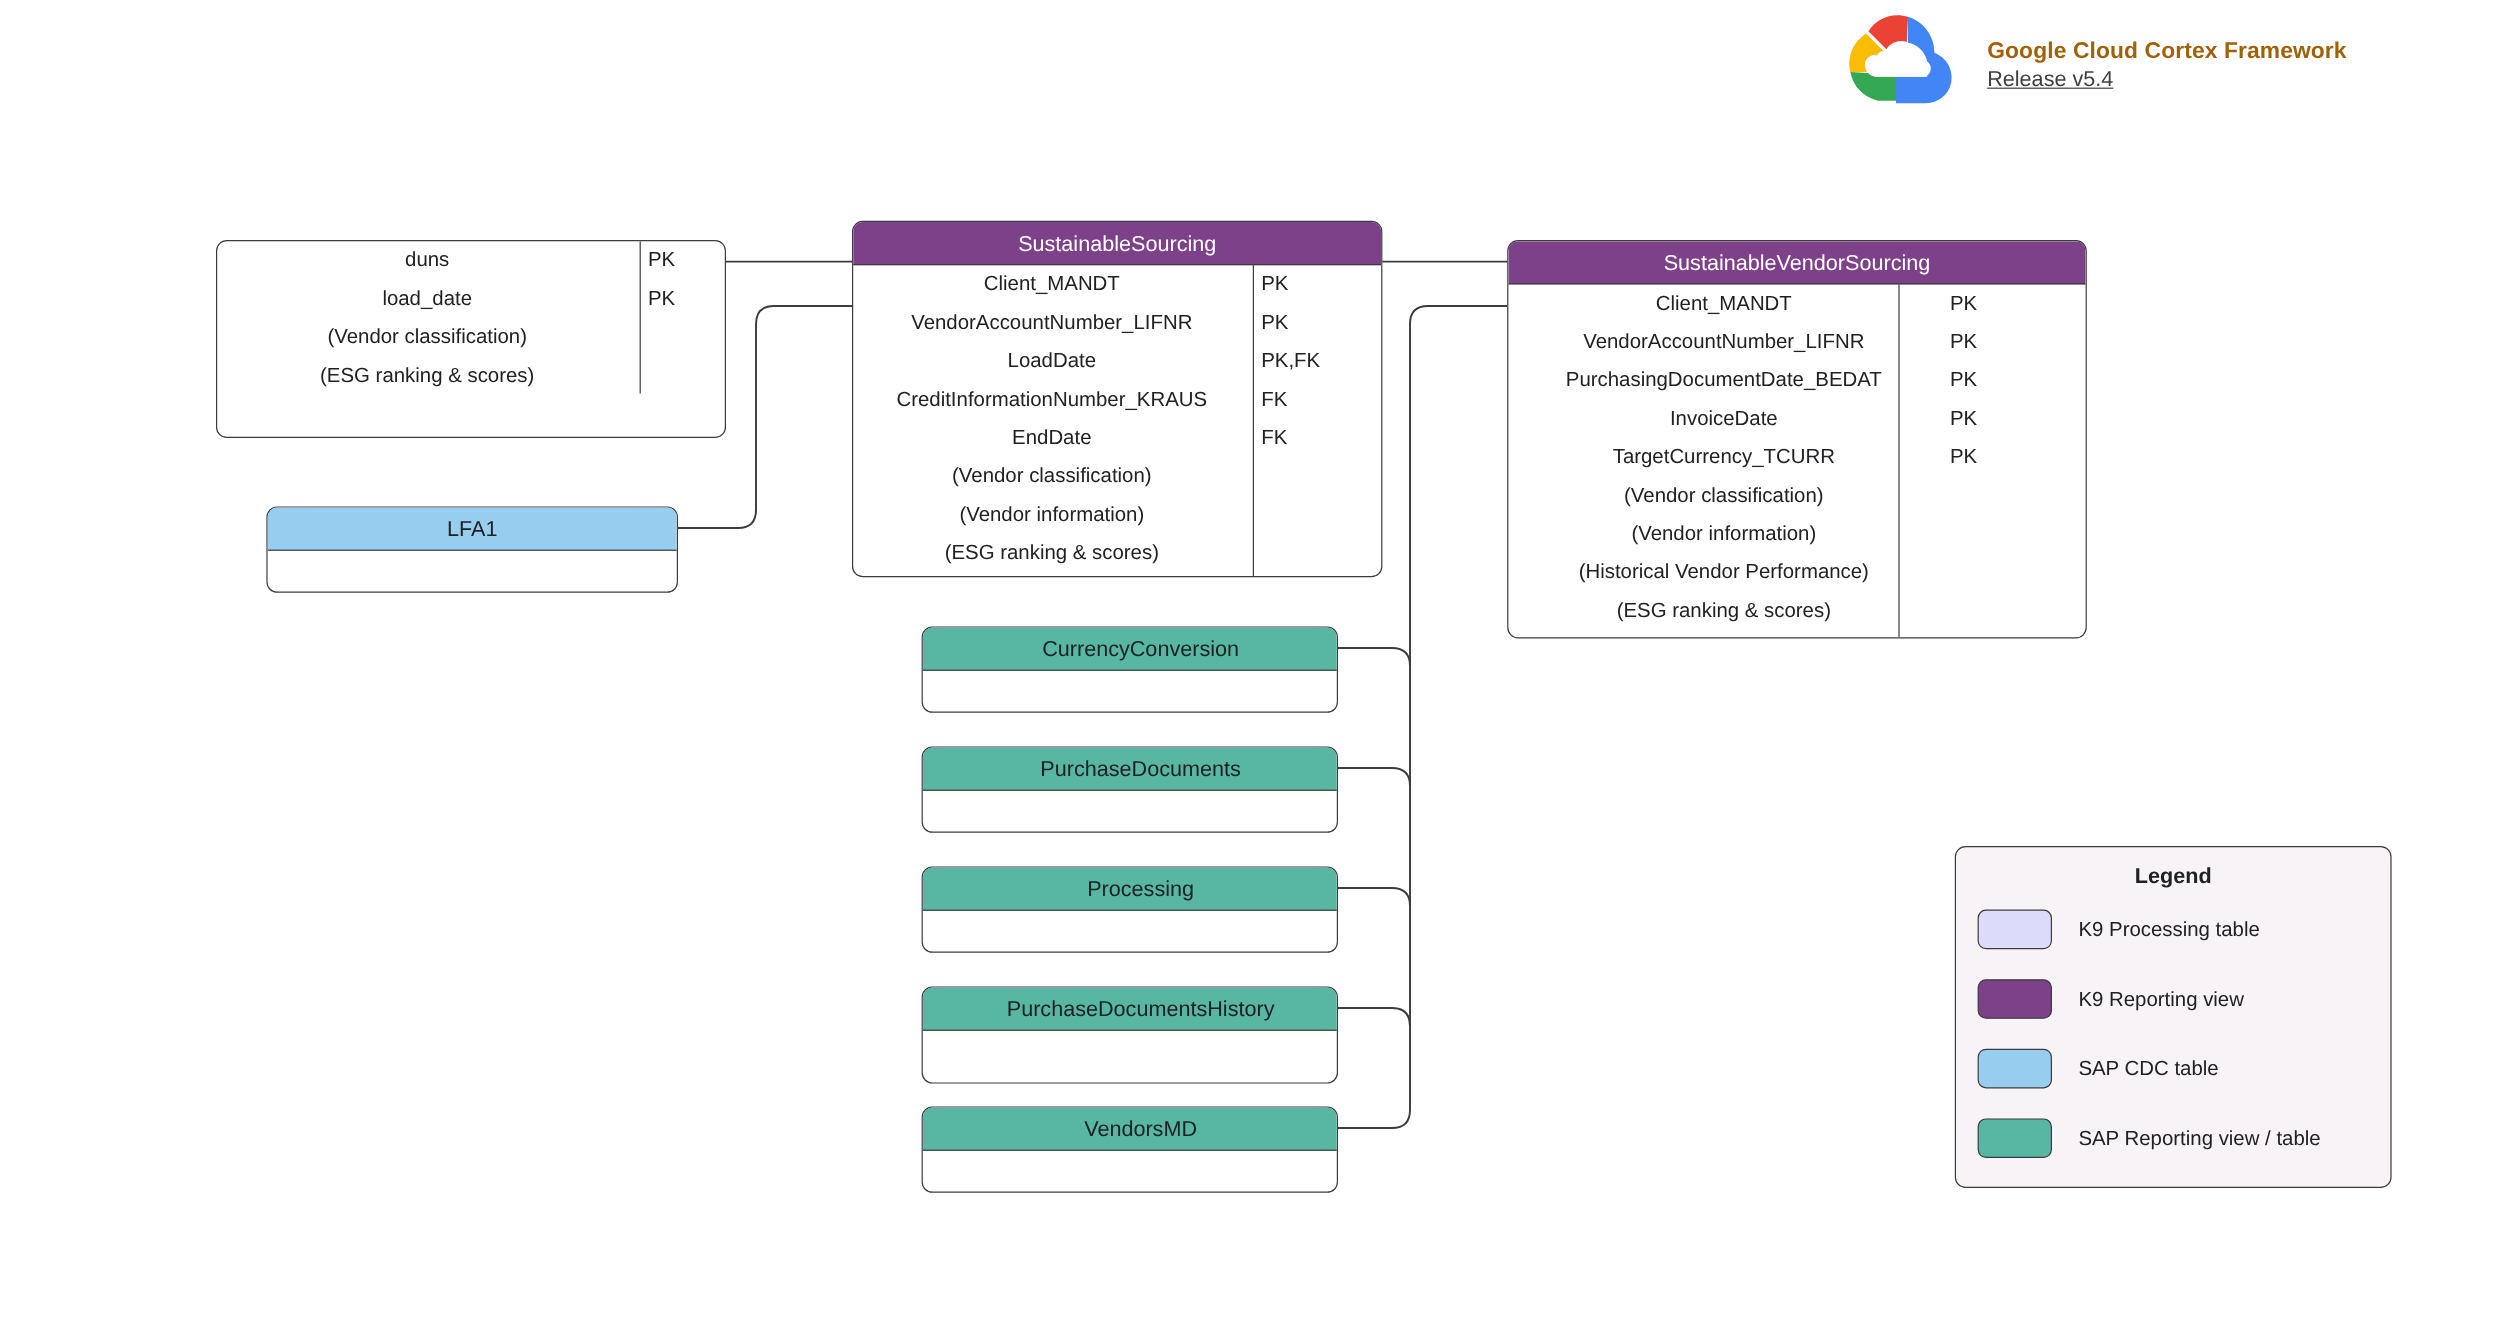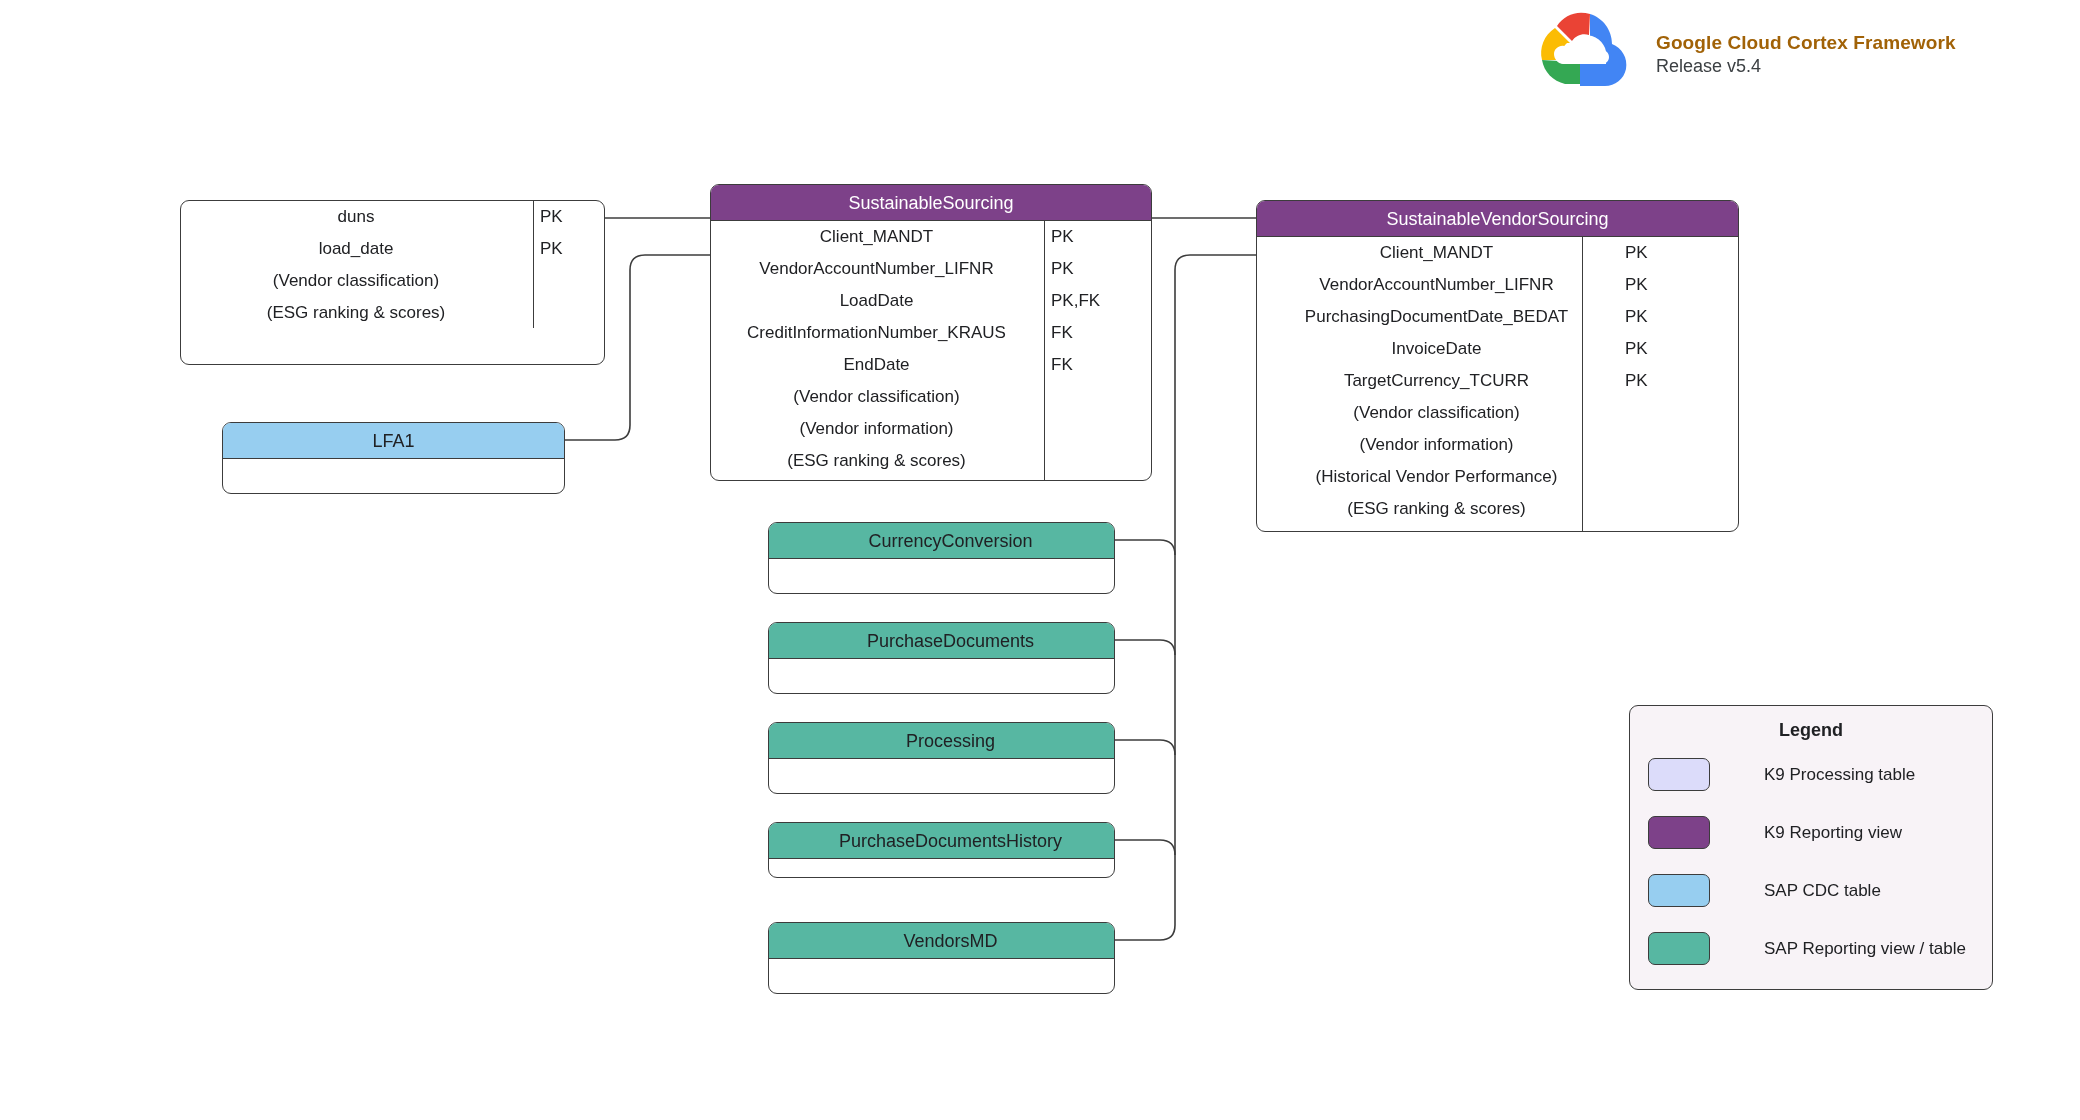--- a/index.html
+++ b/index.html
@@ -30,20 +30,21 @@
   #brand-title {
     font-size: 19px;
     font-weight: bold;
     color: #a16207;
     letter-spacing: 0.1px;
   }
   #brand-release {
     font-size: 18px;
     font-weight: normal;
     color: #3c4043;
+    text-decoration: underline;
   }
 
   
   #canvas {
     position: absolute;
     left: 0; top: 0;
     width: 2080px;
     height: 1120px;
   }
   #wires {
@@ -134,21 +135,20 @@
     font-size: 18px;
     font-weight: bold;
     color: #202124;
     margin-top: 14px;
   }
   .legend-item {
     display: flex;
     align-items: center;
     height: 49px;
     margin-top: 9px;
-    gap: 32px;
   }
   .legend-swatch {
     flex: 0 0 auto;
     width: 62px;
     height: 33px;
     margin-left: 18px;
     margin-right: 22px;
     border: 1.3px solid #3c3c3c;
     border-radius: 7px;
     box-sizing: border-box;
@@ -319,21 +319,21 @@
   <div class="entity" style="left:768px; top:622px; width:347px; height:72px;">
     <div class="entity-header hdr-sapview">PurchaseDocuments</div>
     <div class="entity-body empty-body"></div>
   </div>
 
   <div class="entity" style="left:768px; top:722px; width:347px; height:72px;">
     <div class="entity-header hdr-sapview">Processing</div>
     <div class="entity-body empty-body"></div>
   </div>
 
-  <div class="entity" style="left:768px; top:822px; width:347px; height:56px;">
+  <div class="entity" style="left:768px; top:822px; width:347px; height:81px;">
     <div class="entity-header hdr-sapview">PurchaseDocumentsHistory</div>
     <div class="entity-body empty-body"></div>
   </div>
 
   <div class="entity" style="left:768px; top:922px; width:347px; height:72px;">
     <div class="entity-header hdr-sapview">VendorsMD</div>
     <div class="entity-body empty-body"></div>
   </div>
 
   <div id="legend">

